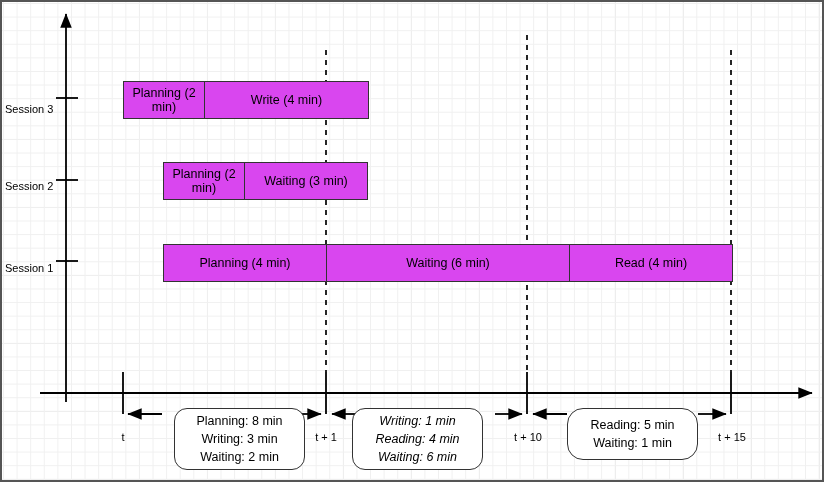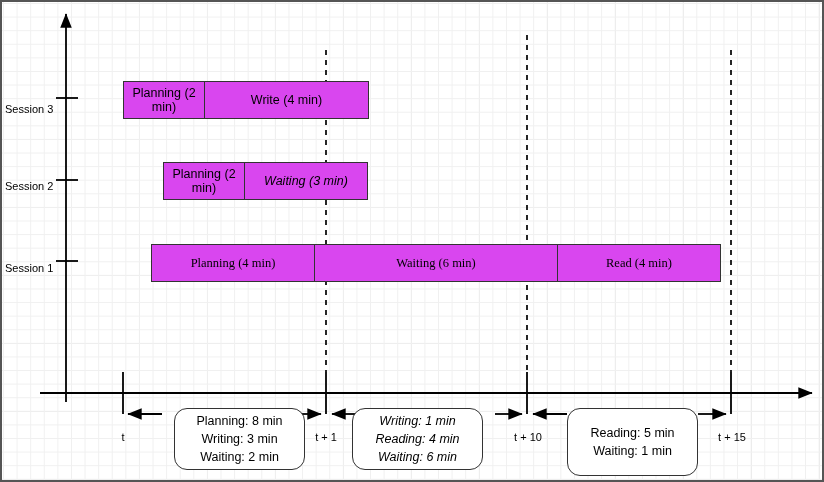--- a/index.html
+++ b/index.html
@@ -156,39 +156,39 @@
   <div class="axis-label tick-label" style="left:503px; top:430px; width:46px;">t + 10</div>
   <div class="axis-label tick-label" style="left:707px; top:430px; width:46px;">t + 15</div>
 
   <div class="bar-row" style="left:121px; top:79px;">
     <div class="seg" style="width:81px;">Planning (2 min)</div>
     <div class="seg" style="width:163px;">Write (4 min)</div>
   </div>
 
   <div class="bar-row" style="left:161px; top:160px;">
     <div class="seg" style="width:81px;">Planning (2 min)</div>
-    <div class="seg" style="width:122px;font-style:italic;">Waiting (3 min)</div>
+    <div class="seg" style="width:122px;">Waiting (3 min)</div>
   </div>
 
-  <div class="bar-row" style="left:149px; top:242px;font-family:Liberation Serif, serif;">
+  <div class="bar-row" style="left:161px; top:242px;">
     <div class="seg" style="width:163px;">Planning (4 min)</div>
     <div class="seg" style="width:243px;">Waiting (6 min)</div>
     <div class="seg" style="width:162px;">Read (4 min)</div>
   </div>
 
   <div class="summary-box" style="left:160px; top:406px; width:131px; height:62px;margin-left:12px;">
     <div>Planning: 8 min</div>
     <div>Writing: 3 min</div>
     <div>Waiting: 2 min</div>
   </div>
 
   <div class="summary-box" style="left:350px; top:406px; width:131px; height:62px;font-style:italic;">
     <div>Writing: 1 min</div>
     <div>Reading: 4 min</div>
     <div>Waiting: 6 min</div>
   </div>
 
-  <div class="summary-box" style="left:565px; top:406px; width:131px; height:68px;">
+  <div class="summary-box" style="left:565px; top:406px; width:131px; height:52px;border-radius:16px;">
     <div>Reading: 5 min</div>
     <div>Waiting: 1 min</div>
   </div>
 
 </div>
 
 </body></html>

